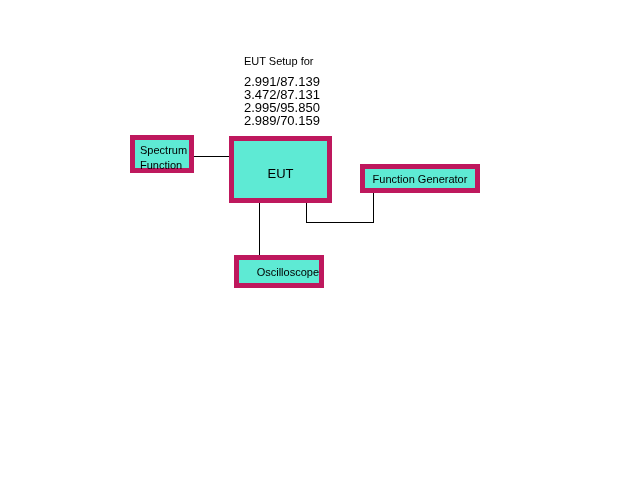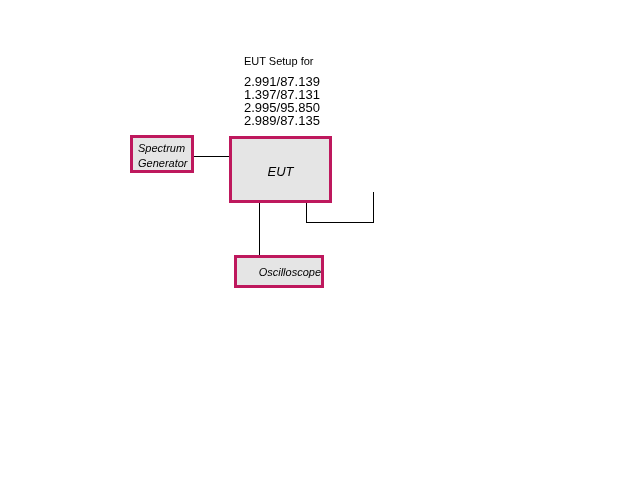--- a/index.html
+++ b/index.html
@@ -42,27 +42,26 @@
     height: 13px;
     line-height: 13px;
     font-size: 13px;
     white-space: nowrap;
   }
 
   
   .box {
     position: absolute;
     box-sizing: border-box;
-    border: 3px solid #be185d;
-    background: #e5e5e5;
+    border: 5px solid #be185d;
+    background: #5eead4;
     font-size: 11px;
     line-height: 14px;
     color: #000000;
     z-index: 3;
-    font-style: italic;
   }
   .box-center {
     display: flex;
     align-items: center;
     justify-content: center;
     text-align: center;
   }
   .box-left {
     padding: 3px 0 0 5px;
   }
@@ -149,38 +148,41 @@
 </style>
 </head>
 <body>
 
 <div id="canvas">
 
   <div class="caption" id="caption-title">EUT Setup for</div>
 
   <div class="caption" id="caption-values">
     <span class="value-line">2.991/87.139</span>
-    <span class="value-line">1.397/87.131</span>
+    <span class="value-line">3.472/87.131</span>
     <span class="value-line">2.995/95.850</span>
-    <span class="value-line">2.989/87.135</span>
+    <span class="value-line">2.989/70.159</span>
   </div>
 
   <div class="wire wire-h" id="wire-sa-eut"></div>
   <div class="wire wire-v" id="wire-eut-scope"></div>
   <div class="wire wire-v" id="wire-eut-fg-down"></div>
   <div class="wire wire-h" id="wire-eut-fg-across"></div>
   <div class="wire wire-v" id="wire-eut-fg-up"></div>
 
   <div class="box box-left" id="box-spectrum-analyzer">
     <span class="line">Spectrum</span>
-    <span class="line">Generator</span>
+    <span class="line">Function</span>
   </div>
 
   <div class="box" id="box-eut">
     <span class="eut-label">EUT</span>
   </div>
 
+  <div class="box box-center" id="box-function-generator">
+    <span>Function Generator</span>
+  </div>
 
   <div class="box box-center" id="box-oscilloscope">
     <span>Oscilloscope</span>
   </div>
 
 </div>
 
 </body></html>

